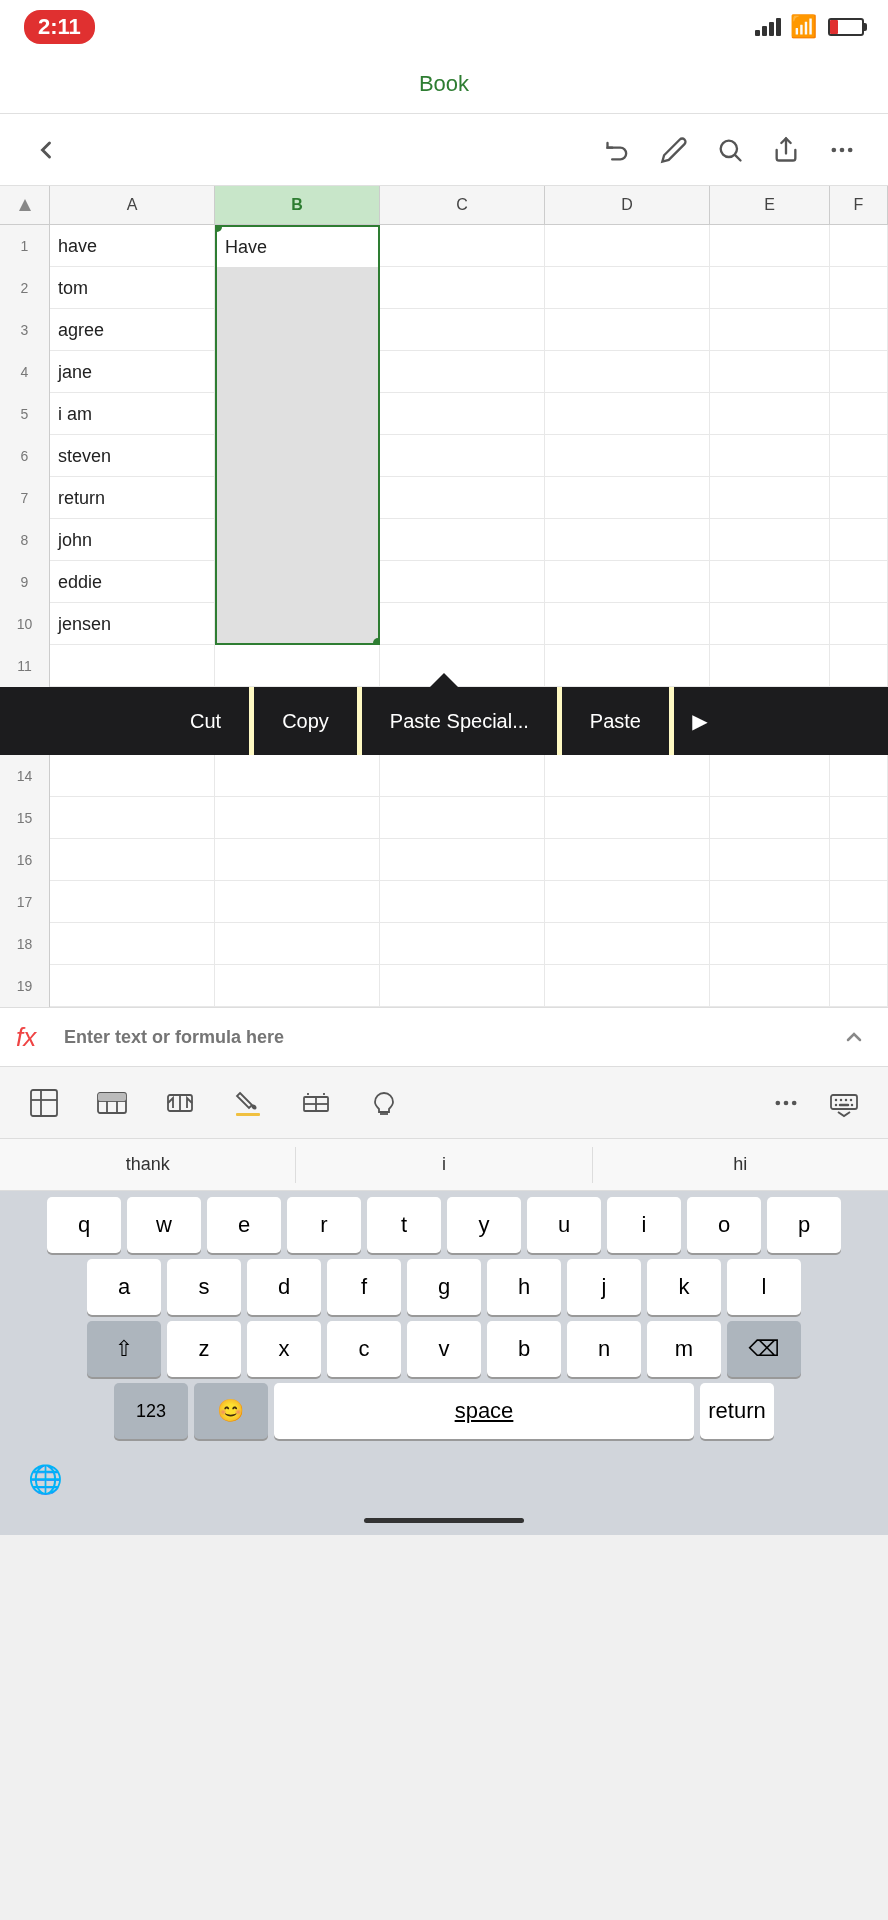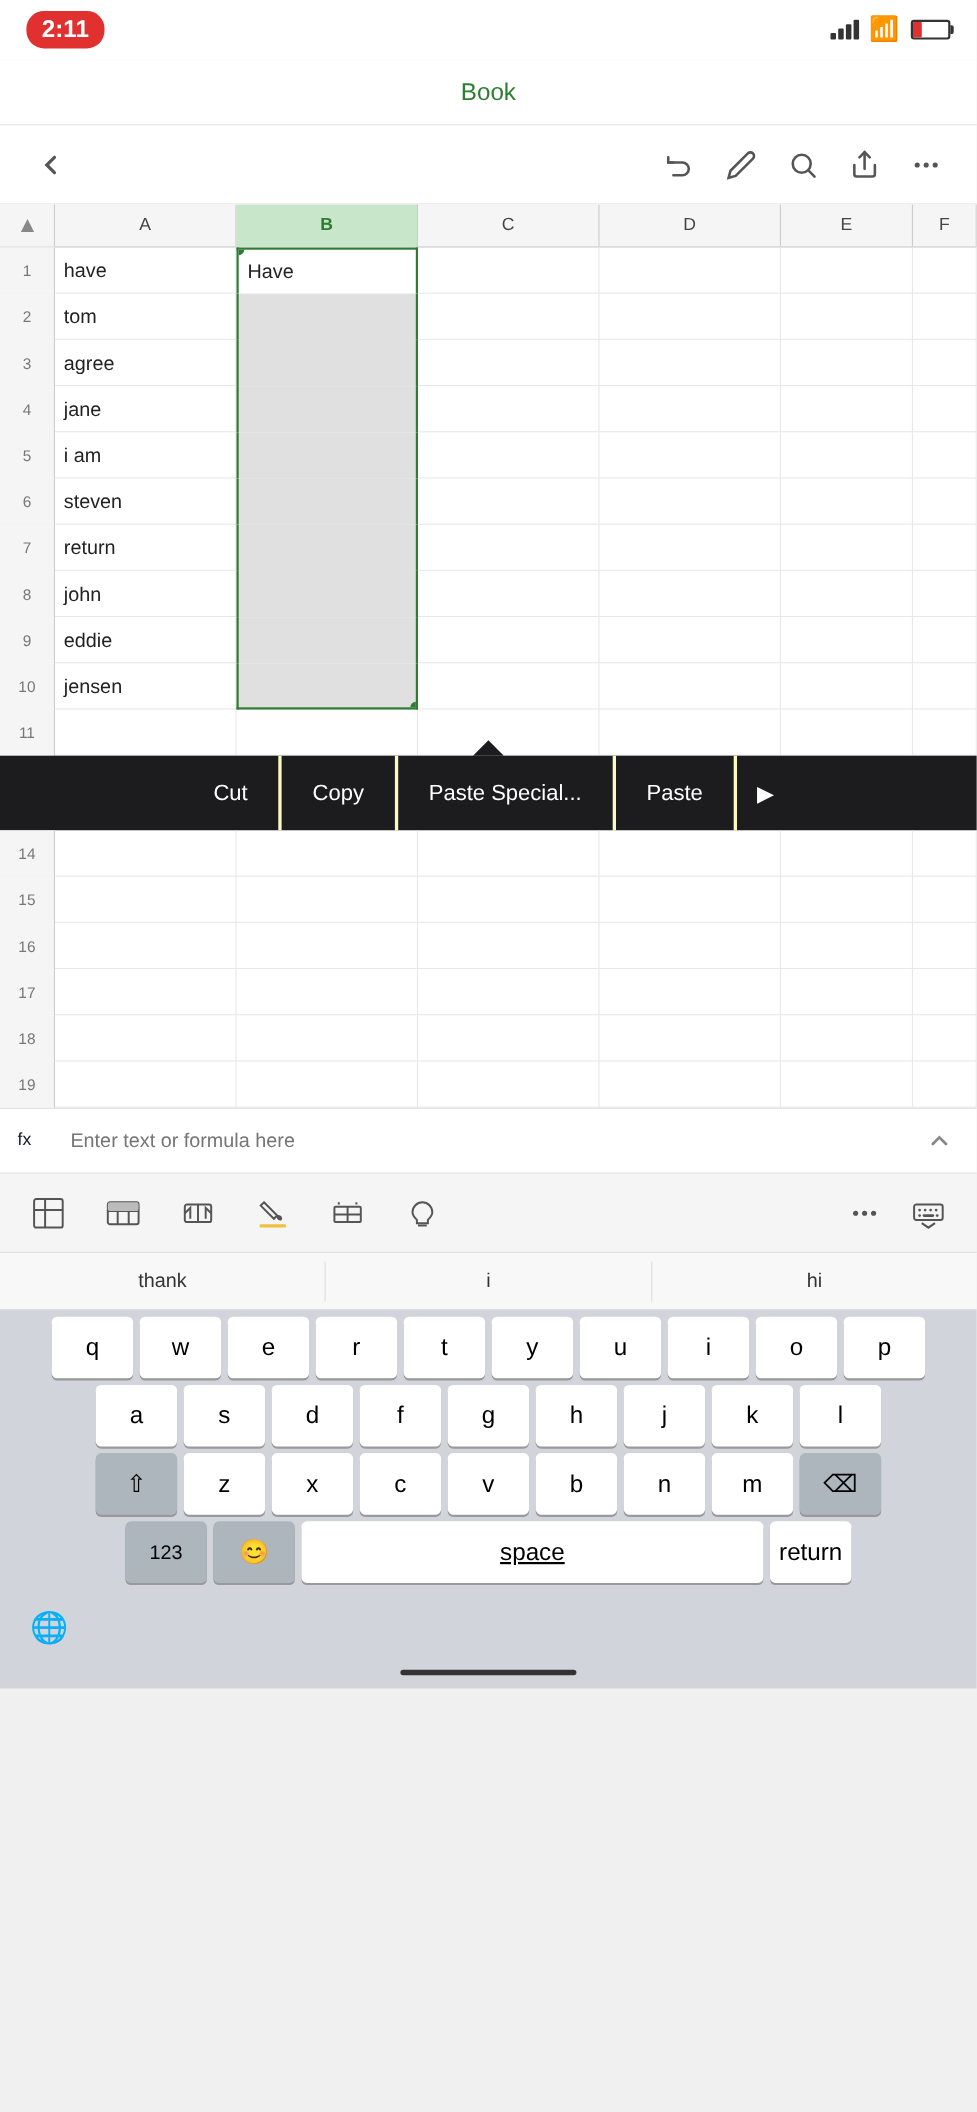--- a/index.html
+++ b/index.html
@@ -243,21 +243,21 @@
       color: #fff;
       font-size: 20px;
       padding: 12px 28px;
       height: 68px;
       display: flex;
       align-items: center;
       justify-content: center;
       border: none;
       background: transparent;
       cursor: pointer;
-      border-right: 3px solid #fef9c3;
+      border-right: 5px solid #fef9c3;
     }
     .ctx-btn:last-child { border-right: none; }
     .ctx-btn-arrow {
       width: 52px;
       color: #fff;
       background: transparent;
       border: none;
       cursor: pointer;
       display: flex;
       align-items: center;
@@ -270,31 +270,33 @@
       background: #fff;
       height: 60px;
       display: flex;
       align-items: center;
       border-top: 1px solid #ddd;
       border-bottom: 1px solid #ddd;
       padding: 0 16px;
       gap: 12px;
     }
     .fx-label {
-      color: #0f172a;
-      font-size: 16px;
+      color: #ef4444;
+      font-size: 26px;
+      font-style: italic;
       min-width: 36px;
     }
     .formula-input {
       flex: 1;
       font-size: 18px;
       color: #ec4899;
       border: none;
       outline: none;
       background: transparent;
+      font-weight: bold;
     }
     .formula-expand-btn {
       width: 36px;
       height: 36px;
       display: flex;
       align-items: center;
       justify-content: center;
       cursor: pointer;
     }
 

